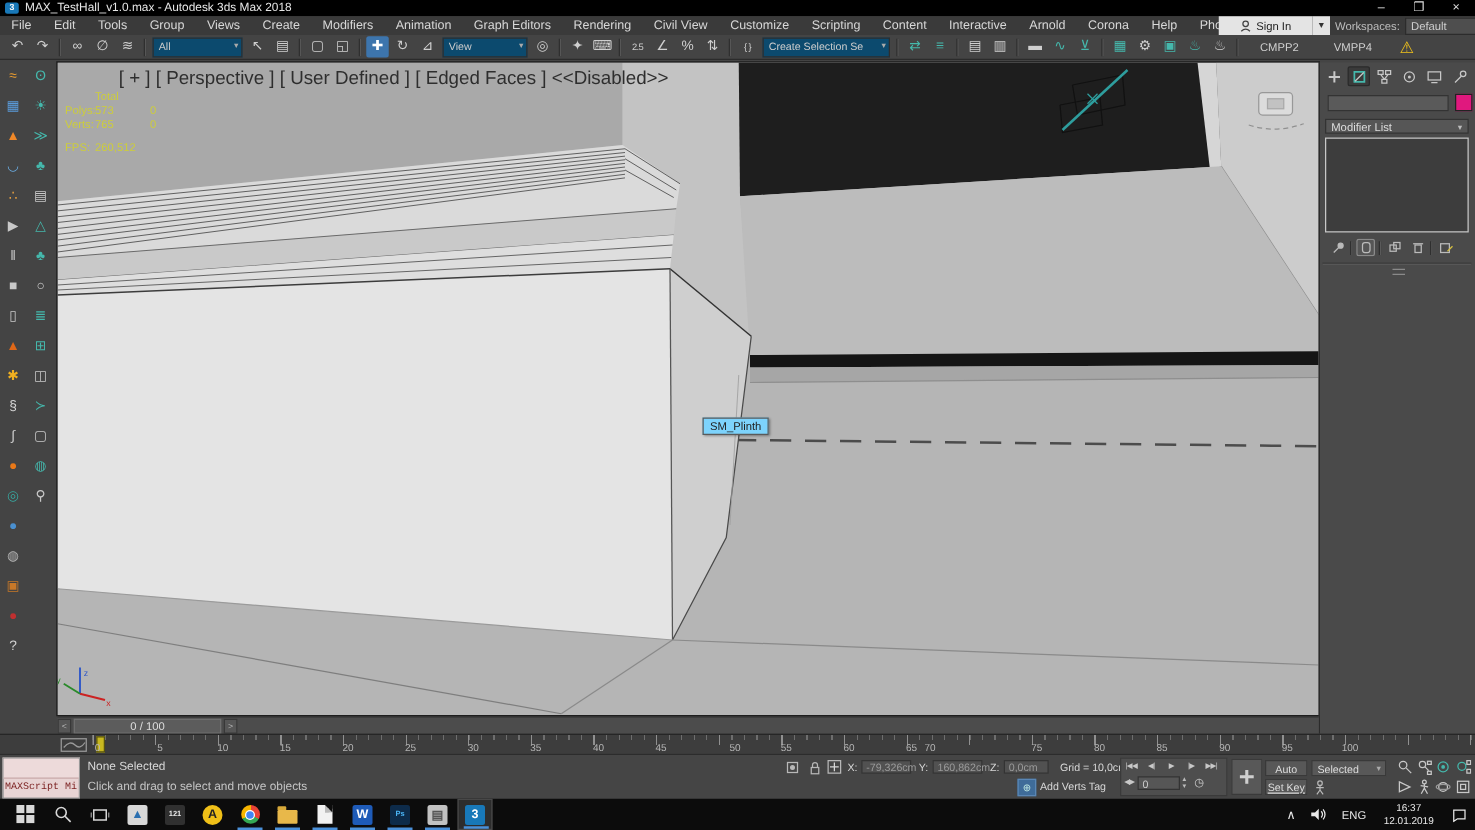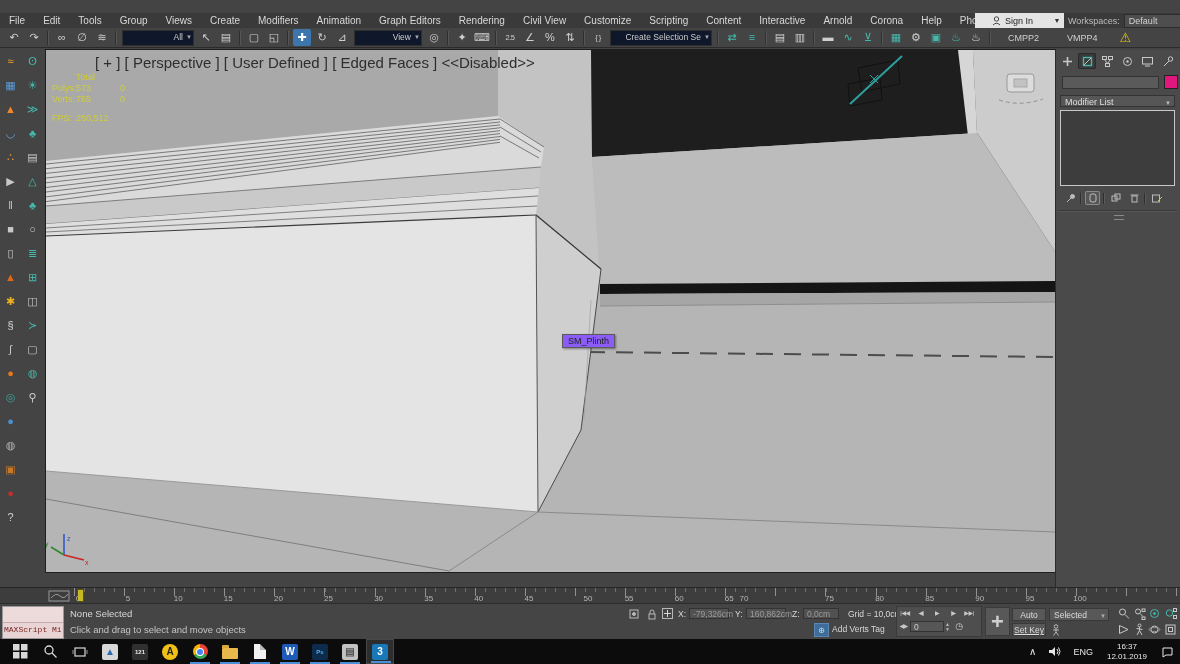--- a/index.html
+++ b/index.html
@@ -25,36 +25,36 @@
   #workspaces .wsdrop{width:88px;height:12px;background:#4e4e4e;border:1px solid #2c2c2c;color:#d0d0d0;
           font-size:9px;line-height:12px;padding-left:4px;position:relative;}
   
   #toolbar{position:absolute;left:0;top:28px;width:1180px;height:20px;background:#444;
            border-bottom:1px solid #2b2b2b;display:flex;align-items:center;padding-left:4px;box-sizing:border-box;}
   .tb-icon{width:18px;height:17px;margin:0 1px;color:#cfcfcf;font-size:11px;line-height:17px;text-align:center;
            border-radius:2px;flex:0 0 auto;}
   .tb-icon.small{font-size:7.5px;letter-spacing:-0.5px;}
   .tb-icon.active{background:var(--active-tool);color:#fff;}
   .tb-sep{width:1px;height:14px;background:#2f2f2f;border-right:1px solid #565656;margin:0 3px;flex:0 0 auto;}
-  .tb-drop{height:14px;background:#0f172a;border:1px solid #2e2e2e;color:#ccc;font-size:8.5px;line-height:13px;
-           padding:0 10px 0 4px;margin:0 2px;position:relative;white-space:nowrap;overflow:hidden;flex:0 0 auto;text-align:right;}
+  .tb-drop{height:14px;background:#0c4a6e;border:1px solid #2e2e2e;color:#ccc;font-size:8.5px;line-height:13px;
+           padding:0 10px 0 4px;margin:0 2px;position:relative;white-space:nowrap;overflow:hidden;flex:0 0 auto;}
   .tb-drop .arr{position:absolute;right:1px;top:0;font-size:6px;color:#aaa;}
   .tb-label{color:#cfcfcf;font-size:9px;margin:0 14px;flex:0 0 auto;}
   .tb-warn{font-size:13px;color:var(--warning);margin:0 8px;line-height:17px;flex:0 0 auto;}
   
   #lefttools{position:absolute;left:0;top:48px;width:46px;height:539px;background:#444;}
   .ltcol{position:absolute;top:5px;display:flex;flex-direction:column;gap:7px;}
   #ltcol1{left:2px;} #ltcol2{left:24px;}
   .lt-icon{width:17px;height:17px;font-size:11px;line-height:17px;text-align:center;border-radius:2px;}
   
   #viewport{position:absolute;left:46px;top:50px;width:1009px;height:522px;background:#b5b5b5;
             outline:1px solid #1e1e1e;}
   #vplabel{position:absolute;left:9px;top:4px;font-size:15px;color:#2e2e2e;margin-left:40px;}
   .vstat{position:absolute;font-size:9px;color:var(--stats-yellow);}
-  #tooltip{position:absolute;left:516px;top:284px;background:#8b5cf6;border:1px solid #5a5a5a;
+  #tooltip{position:absolute;left:516px;top:284px;background:#7dd3fc;border:1px solid #5a5a5a;
            color:#222;font-size:9px;padding:1px 5px;box-shadow:1px 1px 2px rgba(0,0,0,.4);}
   
   #cmdpanel{position:absolute;left:1055px;top:50px;width:125px;height:537px;background:#4a4a4a;
             border-left:1px solid #2b2b2b;box-sizing:border-box;}
   #cp-tabs{position:absolute;left:2px;top:3px;display:flex;gap:2px;}
   .cp-tab{width:18px;height:16px;display:flex;align-items:center;justify-content:center;border-radius:2px;}
   .cp-tab.sel{background:#3a3a3a;box-shadow:inset 0 0 0 1px #2a2a2a;}
   #cp-namerow{position:absolute;left:6px;top:25px;display:flex;gap:5px;align-items:center;}
   #cp-name{width:95px;height:11px;background:#5a5a5a;border:1px solid #333;}
   #cp-swatch{width:12px;height:12px;background:var(--swatch);border:1px solid #222;}
@@ -122,20 +122,29 @@
   .doc:before{content:"";position:absolute;right:0;top:0;border:3px solid #0c0c0c;border-left-color:#bbb;border-bottom-color:#bbb;}
   #tray{position:absolute;right:0;top:0;height:25px;display:flex;align-items:center;color:#e8e8e8;}
   #tray .titem{margin:0 6px;font-size:10px;display:flex;align-items:center;justify-content:center;}
   #clockblock{text-align:center;font-size:8px;line-height:10px;margin:0 8px;}
 </style>
 </head>
 <body>
 
 <div id="app">
 
+  <div id="titlebar">
+    <div class="applogo">3</div>
+    <span>MAX_TestHall_v1.0.max - Autodesk 3ds Max 2018</span>
+    <div class="wbtns">
+      <span class="wbtn">–</span>
+      <span class="wbtn">❐</span>
+      <span class="wbtn">×</span>
+    </div>
+  </div>
 
   <div id="menubar">
     <div style="display:flex;">
         <div class="menu-item">File</div>
         <div class="menu-item">Edit</div>
         <div class="menu-item">Tools</div>
         <div class="menu-item">Group</div>
         <div class="menu-item">Views</div>
         <div class="menu-item">Create</div>
         <div class="menu-item">Modifiers</div>
@@ -429,20 +438,25 @@
           <svg width="12" height="12" fill="none" stroke="#bbb">
             <rect x="1.5" y="3" width="7" height="7"></rect>
             <path d="M7 9 L11 5" stroke="#d8c040"></path>
           </svg>
         </div>
     </div>
     <div id="cp-divider"></div>
     <div id="cp-scrollhint"></div>
   </div>
 
+  <div id="trackrow">
+    <div class="trk-btn" style="left:0;">&lt;</div>
+    <div id="trk-slider">0 / 100</div>
+    <div class="trk-btn" style="left:133px;">&gt;</div>
+  </div>
 
   <div id="rulerrow">
     <svg id="rul-lefticon" width="22" height="12" fill="none" stroke="#9a9a9a">
         <rect x="1" y="1" width="20" height="10"></rect>
         <path d="M3 8 Q8 2 12 6 T20 4"></path>
       </svg>
     <div id="ruler">
       <div class="minor"></div>
       <div class="major"></div>
       <div id="framemarker"></div>

